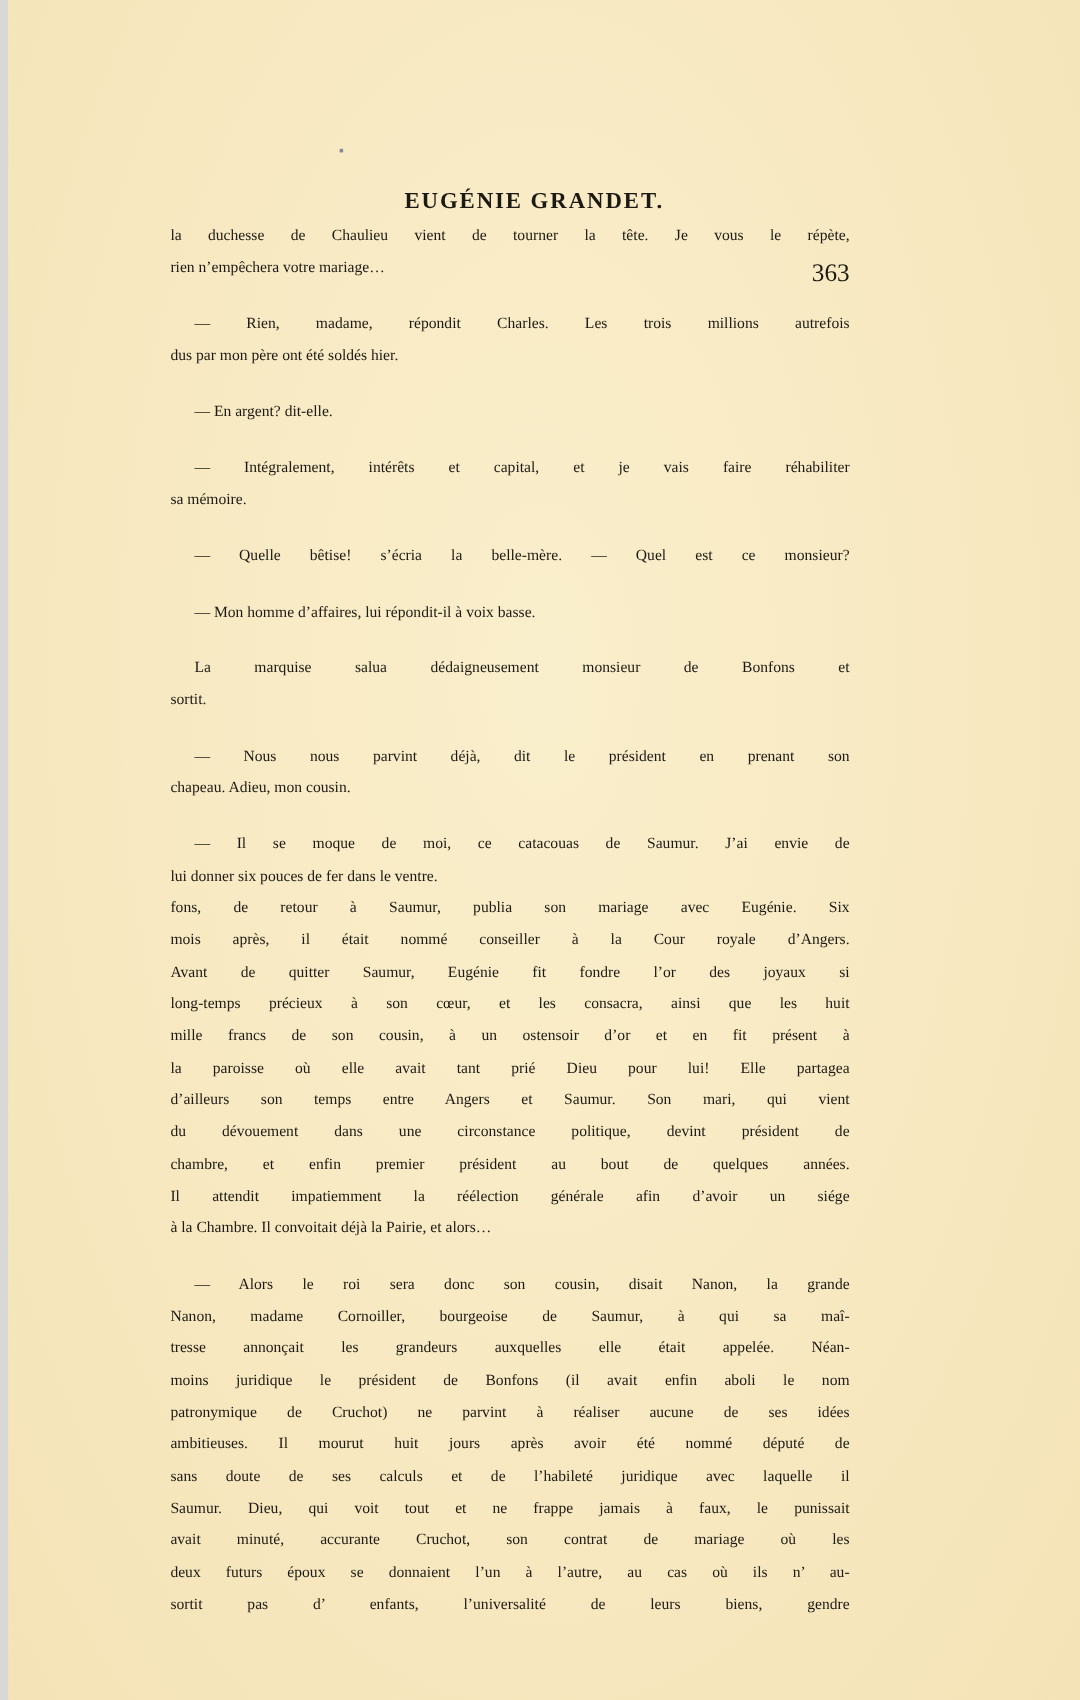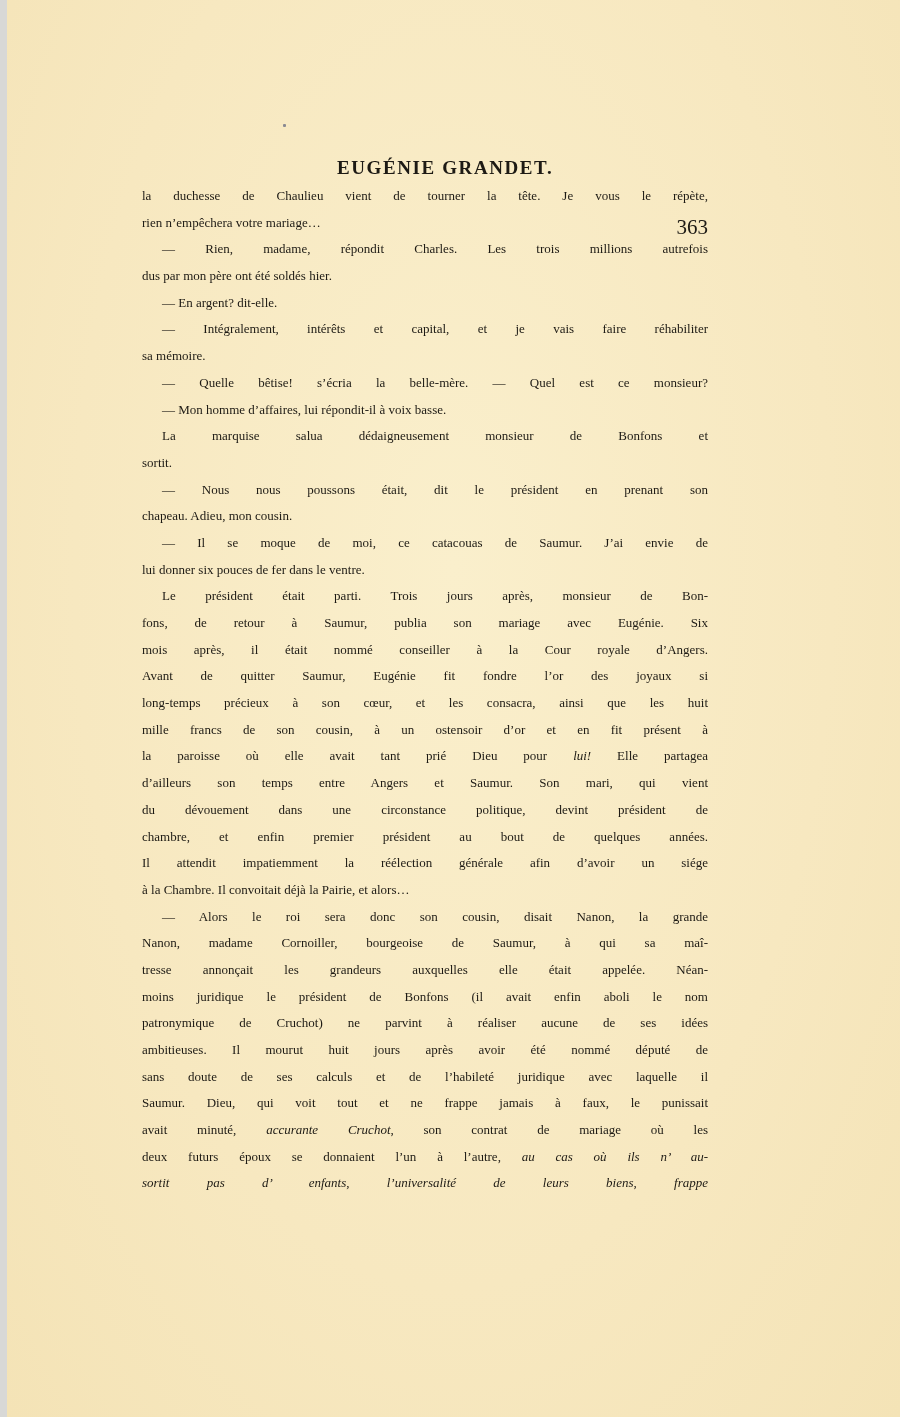--- a/index.html
+++ b/index.html
@@ -36,22 +36,22 @@
   }
   .text {
     position: absolute; left: 142px; top: 183px; width: 566px;
     font-size: 13px; line-height: 26.7px;
   }
   .line {
     display: block; height: 26.7px; white-space: nowrap;
     text-align: justify; text-align-last: justify;
   }
   .line.last { text-align-last: left; }
-  .line.indent { padding-left: 20px; }
-  .it { font-style: italic; }
+  .line.indent { padding-left: 20px; margin-top: 20px; }
+  .it { }
 </style>
 </head>
 <body>
 
 <div class="edge"></div>
 <div class="page">
   <div class="speck"></div>
 </div>
 
 <div class="header">
@@ -64,25 +64,24 @@
     <div class="line last">rien n’empêchera votre mariage…</div>
     <div class="line indent">— Rien, madame, répondit Charles. Les trois millions autrefois</div>
     <div class="line last">dus par mon père ont été soldés hier.</div>
     <div class="line indent last">— En argent? dit-elle.</div>
     <div class="line indent">— Intégralement, intérêts et capital, et je vais faire réhabiliter</div>
     <div class="line last">sa mémoire.</div>
     <div class="line indent">— Quelle bêtise! s’écria la belle-mère. — Quel est ce monsieur?</div>
     <div class="line indent last">— Mon homme d’affaires, lui répondit-il à voix basse.</div>
     <div class="line indent">La marquise salua dédaigneusement monsieur de Bonfons et</div>
     <div class="line last">sortit.</div>
-    <div class="line indent">— Nous nous poussons était, dit le président en prenant son</div>
+    <div class="line indent">— Nous nous parvint déjà, dit le président en prenant son</div>
     <div class="line last">chapeau. Adieu, mon cousin.</div>
     <div class="line indent">— Il se moque de moi, ce catacouas de Saumur. J’ai envie de</div>
     <div class="line last">lui donner six pouces de fer dans le ventre.</div>
-    <div class="line indent">Le président était parti. Trois jours après, monsieur de Bon-</div>
     <div class="line">fons, de retour à Saumur, publia son mariage avec Eugénie. Six</div>
     <div class="line">mois après, il était nommé conseiller à la Cour royale d’Angers.</div>
     <div class="line">Avant de quitter Saumur, Eugénie fit fondre l’or des joyaux si</div>
     <div class="line">long-temps précieux à son cœur, et les consacra, ainsi que les huit</div>
     <div class="line">mille francs de son cousin, à un ostensoir d’or et en fit présent à</div>
     <div class="line"><span>la paroisse où elle avait tant prié Dieu pour </span><span class="it">lui!</span><span> Elle partagea</span></div>
     <div class="line">d’ailleurs son temps entre Angers et Saumur. Son mari, qui vient</div>
     <div class="line">du dévouement dans une circonstance politique, devint président de</div>
     <div class="line">chambre, et enfin premier président au bout de quelques années.</div>
     <div class="line">Il attendit impatiemment la réélection générale afin d’avoir un siége</div>
@@ -90,14 +89,14 @@
     <div class="line indent">— Alors le roi sera donc son cousin, disait Nanon, la grande</div>
     <div class="line">Nanon, madame Cornoiller, bourgeoise de Saumur, à qui sa maî-</div>
     <div class="line">tresse annonçait les grandeurs auxquelles elle était appelée. Néan-</div>
     <div class="line">moins juridique le président de Bonfons (il avait enfin aboli le nom</div>
     <div class="line">patronymique de Cruchot) ne parvint à réaliser aucune de ses idées</div>
     <div class="line">ambitieuses. Il mourut huit jours après avoir été nommé député de</div>
     <div class="line">sans doute de ses calculs et de l’habileté juridique avec laquelle il</div>
     <div class="line">Saumur. Dieu, qui voit tout et ne frappe jamais à faux, le punissait</div>
     <div class="line"><span>avait minuté, </span><span class="it">accurante Cruchot</span><span>, son contrat de mariage où les</span></div>
     <div class="line"><span>deux futurs époux se donnaient l’un à l’autre, </span><span class="it">au cas où ils n’ au-</span></div>
-    <div class="line"><span class="it">sortit pas d’ enfants</span><span>, </span><span class="it">l’universalité de leurs biens</span><span>, </span><span class="it">frappe</span></div>
+    <div class="line"><span class="it">sortit pas d’ enfants</span><span>, </span><span class="it">l’universalité de leurs biens</span><span>, </span><span class="it">gendre</span></div>
   </div>
 
 </body></html>

